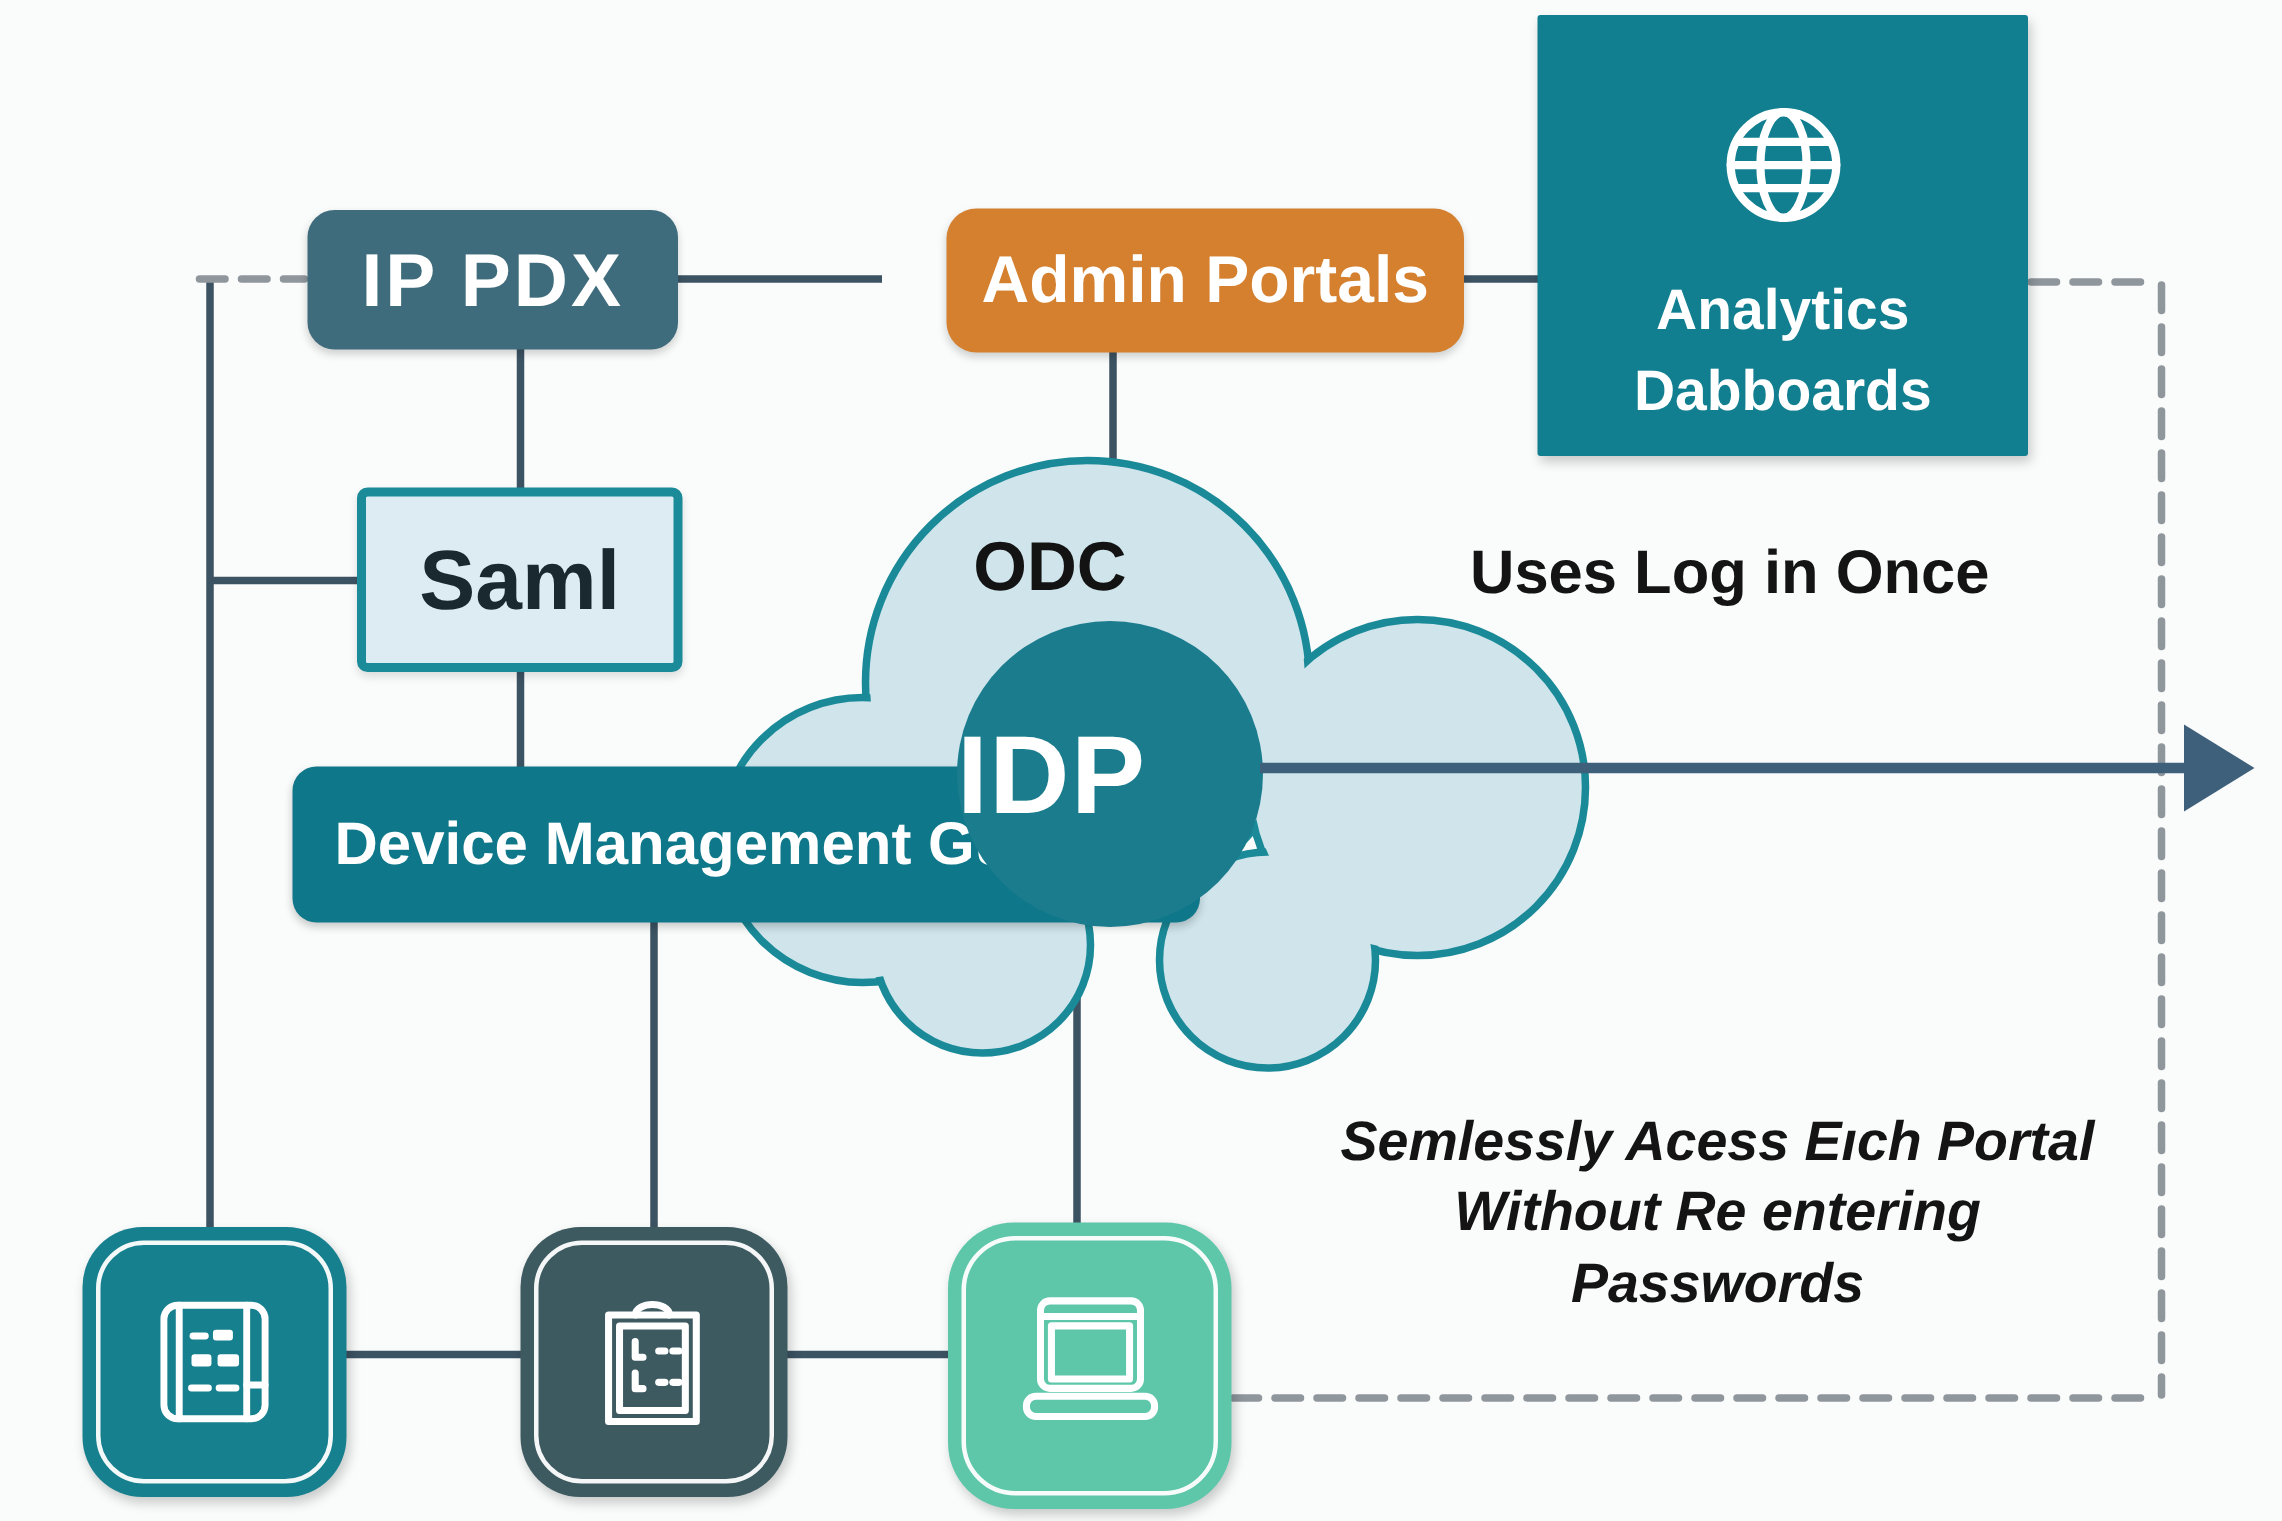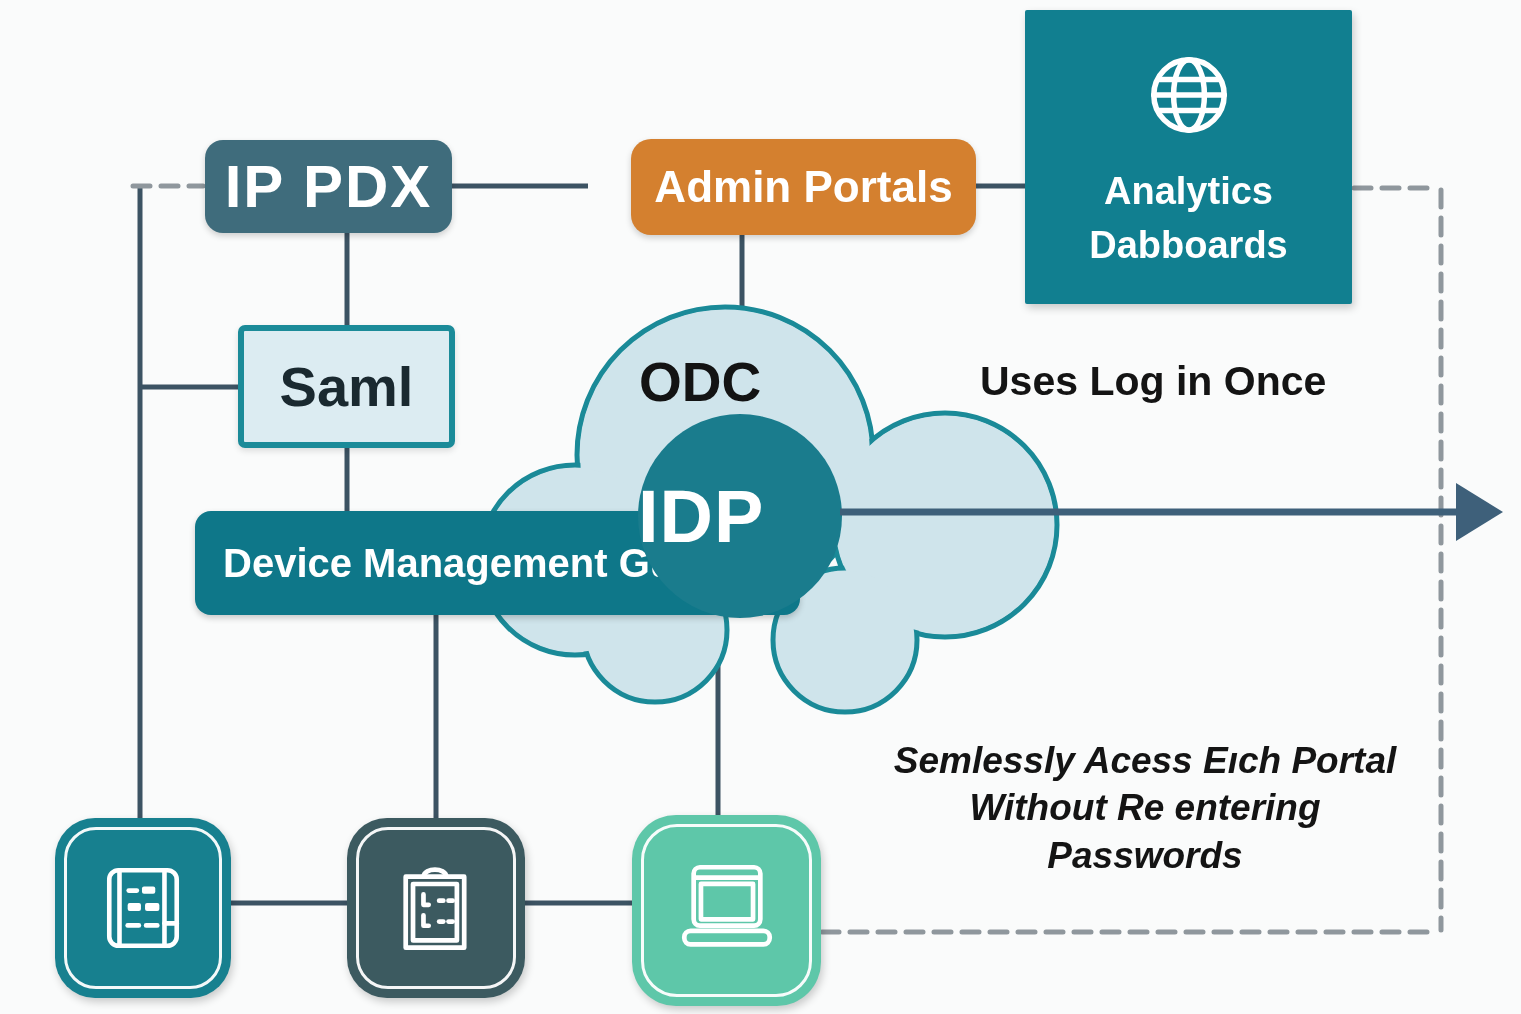--- a/index.html
+++ b/index.html
@@ -13,42 +13,42 @@
   .solid-line{stroke:var(--line-solid);stroke-width:5;fill:none;}
   .dashed-line{stroke:var(--line-dashed);stroke-width:5;stroke-dasharray:17 11;fill:none;stroke-linecap:round;}
   .cloud-stroked{fill:var(--cloud-fill);stroke:var(--cloud-border);stroke-width:5;}
   .cloud-fill-only{fill:var(--cloud-fill);}
   .arrow-line{stroke:var(--arrow);stroke-width:7;}
   .arrow-head{fill:var(--arrow);}
   
   .node{position:absolute;display:flex;align-items:center;justify-content:center;
         color:#fff;font-weight:700;box-sizing:border-box;}
   .node-ip-pdx{left:205px;top:140px;width:247px;height:93px;border-radius:18px;
-        background:var(--ip-pdx);font-size:60px;letter-spacing:2px;
+        background:var(--ip-pdx);font-size:50px;letter-spacing:2px;
         box-shadow:0 3px 6px rgba(0,0,0,.18);}
   .node-admin{left:584px;top:139px;width:345px;height:96px;border-radius:20px;
         background:var(--admin-portals);font-size:44px;
         box-shadow:0 3px 6px rgba(0,0,0,.18);margin-left:47px;}
   .node-analytics{left:1025px;top:10px;width:327px;height:294px;border-radius:2px;
-        background:var(--analytics);flex-direction:column;justify-content:flex-start;
+        background:var(--analytics);flex-direction:column;justify-content:center;
         font-size:38px;line-height:1.42;box-shadow:2px 4px 8px rgba(0,0,0,.2);}
   .node-analytics .globe-wrap{margin-top:30px;}
   .node-saml{left:238px;top:325px;width:217px;height:123px;border-radius:7px;
         background:var(--saml-fill);border:6px solid var(--saml-border);
         color:#1a2930;font-size:56px;box-shadow:0 3px 6px rgba(0,0,0,.12);}
   .device-bar{position:absolute;left:195px;top:511px;width:605px;height:104px;
         border-radius:16px;background:var(--device-bar);display:flex;align-items:center;
         padding-left:28px;box-sizing:border-box;color:#fff;font-size:40px;font-weight:700;
         box-shadow:0 3px 6px rgba(0,0,0,.2);}
   .idp-circle{position:absolute;left:638px;top:414px;width:204px;height:204px;border-radius:50%;
         background:var(--idp-circle);display:flex;align-items:center;
         color:#fff;font-size:74px;font-weight:700;letter-spacing:1px;}
   
   .odc-label{position:absolute;left:600px;top:350px;width:200px;text-align:center;
-        color:#131313;font-size:55px;font-weight:600;}
+        color:#131313;font-size:46px;font-weight:600;}
   .login-once{position:absolute;left:980px;top:358px;width:340px;
         color:#141414;font-size:41px;font-weight:600;white-space:nowrap;}
   .seamless{position:absolute;left:855px;top:737px;width:580px;text-align:center;
         color:#141414;font-size:37px;font-weight:600;line-height:1.28;font-style:italic;}
   
   .badge{position:absolute;border-radius:40px;display:flex;align-items:center;justify-content:center;
         box-shadow:2px 4px 8px rgba(0,0,0,.2);}
   .badge .inner-border{position:absolute;inset:9px;border:3px solid rgba(255,255,255,.95);border-radius:32px;}
   .badge-device{left:55px;top:818px;width:176px;height:180px;background:var(--icon-teal);}
   .badge-clipboard{left:347px;top:818px;width:178px;height:180px;background:var(--icon-dark);}

